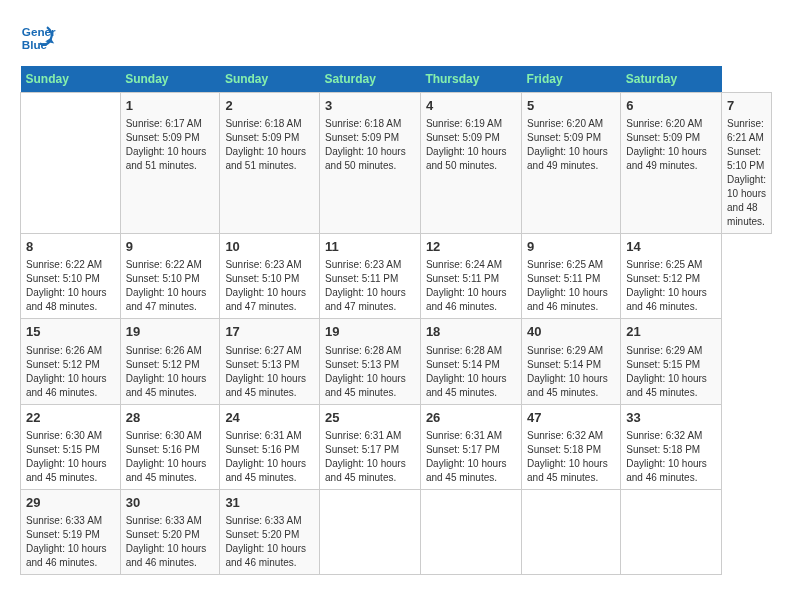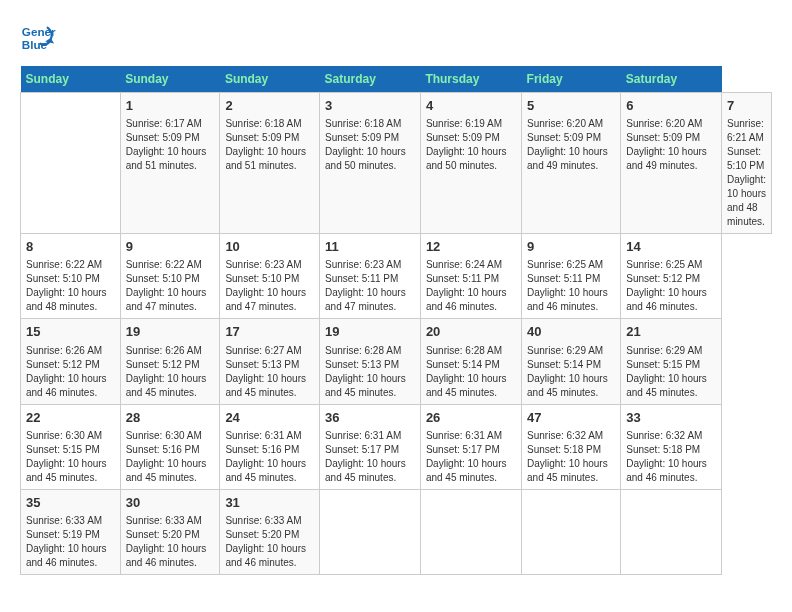--- a/index.html
+++ b/index.html
@@ -124,35 +124,35 @@
         <td><span class="day-num">11</span>Sunrise: 6:23 AM<br>Sunset: 5:11 PM<br>Daylight: 10 hours and 47 minutes.</td>
         <td><span class="day-num">12</span>Sunrise: 6:24 AM<br>Sunset: 5:11 PM<br>Daylight: 10 hours and 46 minutes.</td>
         <td><span class="day-num">9</span>Sunrise: 6:25 AM<br>Sunset: 5:11 PM<br>Daylight: 10 hours and 46 minutes.</td>
         <td><span class="day-num">14</span>Sunrise: 6:25 AM<br>Sunset: 5:12 PM<br>Daylight: 10 hours and 46 minutes.</td>
       </tr>
       <tr>
         <td><span class="day-num">15</span>Sunrise: 6:26 AM<br>Sunset: 5:12 PM<br>Daylight: 10 hours and 46 minutes.</td>
         <td><span class="day-num">19</span>Sunrise: 6:26 AM<br>Sunset: 5:12 PM<br>Daylight: 10 hours and 45 minutes.</td>
         <td><span class="day-num">17</span>Sunrise: 6:27 AM<br>Sunset: 5:13 PM<br>Daylight: 10 hours and 45 minutes.</td>
         <td><span class="day-num">19</span>Sunrise: 6:28 AM<br>Sunset: 5:13 PM<br>Daylight: 10 hours and 45 minutes.</td>
-        <td><span class="day-num">20</span>Sunrise: 6:28 AM<br>Sunset: 5:14 PM<br>Daylight: 10 hours and 45 minutes.</td>
+        <td><span class="day-num">18</span>Sunrise: 6:28 AM<br>Sunset: 5:14 PM<br>Daylight: 10 hours and 45 minutes.</td>
         <td><span class="day-num">40</span>Sunrise: 6:29 AM<br>Sunset: 5:14 PM<br>Daylight: 10 hours and 45 minutes.</td>
         <td><span class="day-num">21</span>Sunrise: 6:29 AM<br>Sunset: 5:15 PM<br>Daylight: 10 hours and 45 minutes.</td>
       </tr>
       <tr>
         <td><span class="day-num">22</span>Sunrise: 6:30 AM<br>Sunset: 5:15 PM<br>Daylight: 10 hours and 45 minutes.</td>
         <td><span class="day-num">28</span>Sunrise: 6:30 AM<br>Sunset: 5:16 PM<br>Daylight: 10 hours and 45 minutes.</td>
         <td><span class="day-num">24</span>Sunrise: 6:31 AM<br>Sunset: 5:16 PM<br>Daylight: 10 hours and 45 minutes.</td>
-        <td><span class="day-num">36</span>Sunrise: 6:31 AM<br>Sunset: 5:17 PM<br>Daylight: 10 hours and 45 minutes.</td>
+        <td><span class="day-num">25</span>Sunrise: 6:31 AM<br>Sunset: 5:17 PM<br>Daylight: 10 hours and 45 minutes.</td>
         <td><span class="day-num">26</span>Sunrise: 6:31 AM<br>Sunset: 5:17 PM<br>Daylight: 10 hours and 45 minutes.</td>
         <td><span class="day-num">47</span>Sunrise: 6:32 AM<br>Sunset: 5:18 PM<br>Daylight: 10 hours and 45 minutes.</td>
         <td><span class="day-num">33</span>Sunrise: 6:32 AM<br>Sunset: 5:18 PM<br>Daylight: 10 hours and 46 minutes.</td>
       </tr>
       <tr>
-        <td><span class="day-num">35</span>Sunrise: 6:33 AM<br>Sunset: 5:19 PM<br>Daylight: 10 hours and 46 minutes.</td>
+        <td><span class="day-num">29</span>Sunrise: 6:33 AM<br>Sunset: 5:19 PM<br>Daylight: 10 hours and 46 minutes.</td>
         <td><span class="day-num">30</span>Sunrise: 6:33 AM<br>Sunset: 5:20 PM<br>Daylight: 10 hours and 46 minutes.</td>
         <td><span class="day-num">31</span>Sunrise: 6:33 AM<br>Sunset: 5:20 PM<br>Daylight: 10 hours and 46 minutes.</td>
         <td class="empty-cell"></td>
         <td class="empty-cell"></td>
         <td class="empty-cell"></td>
         <td class="empty-cell"></td>
       </tr>
     </tbody>
 </table>
 

